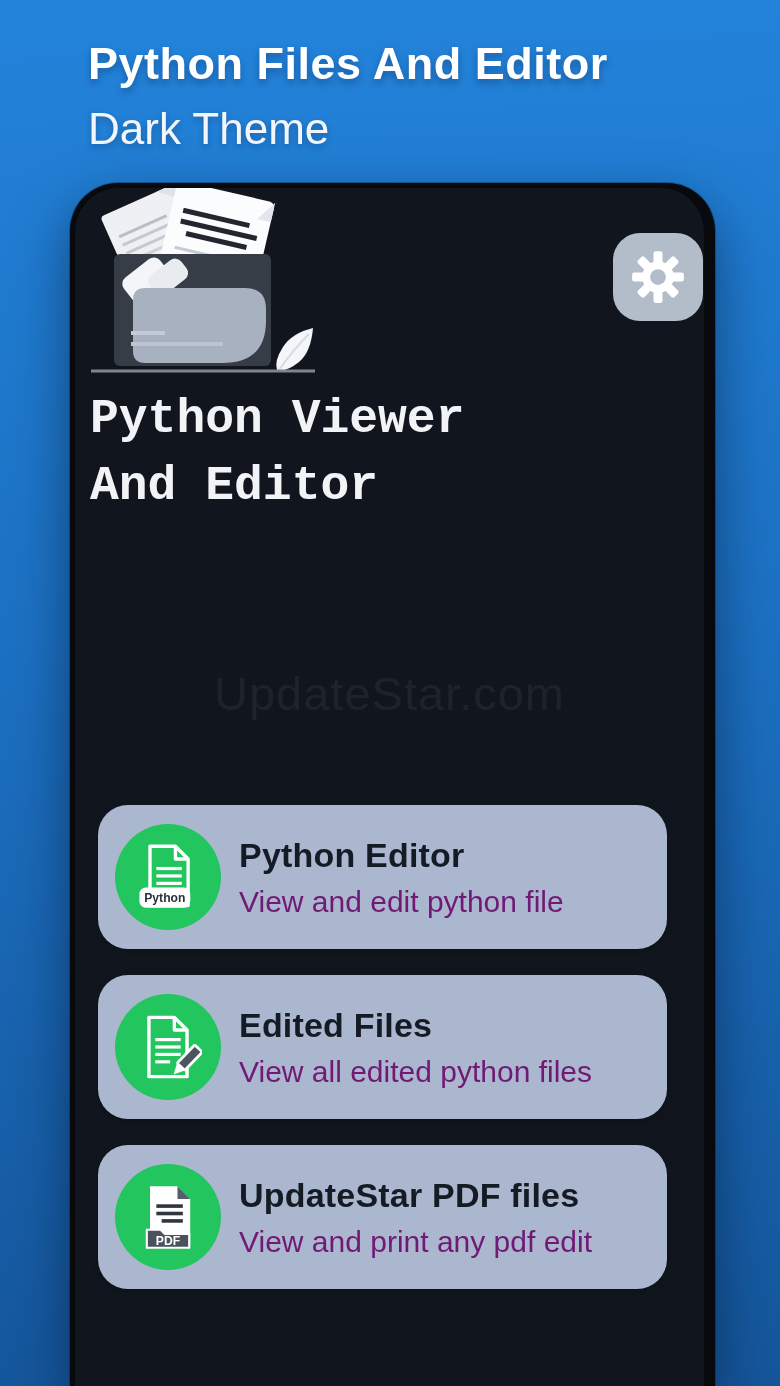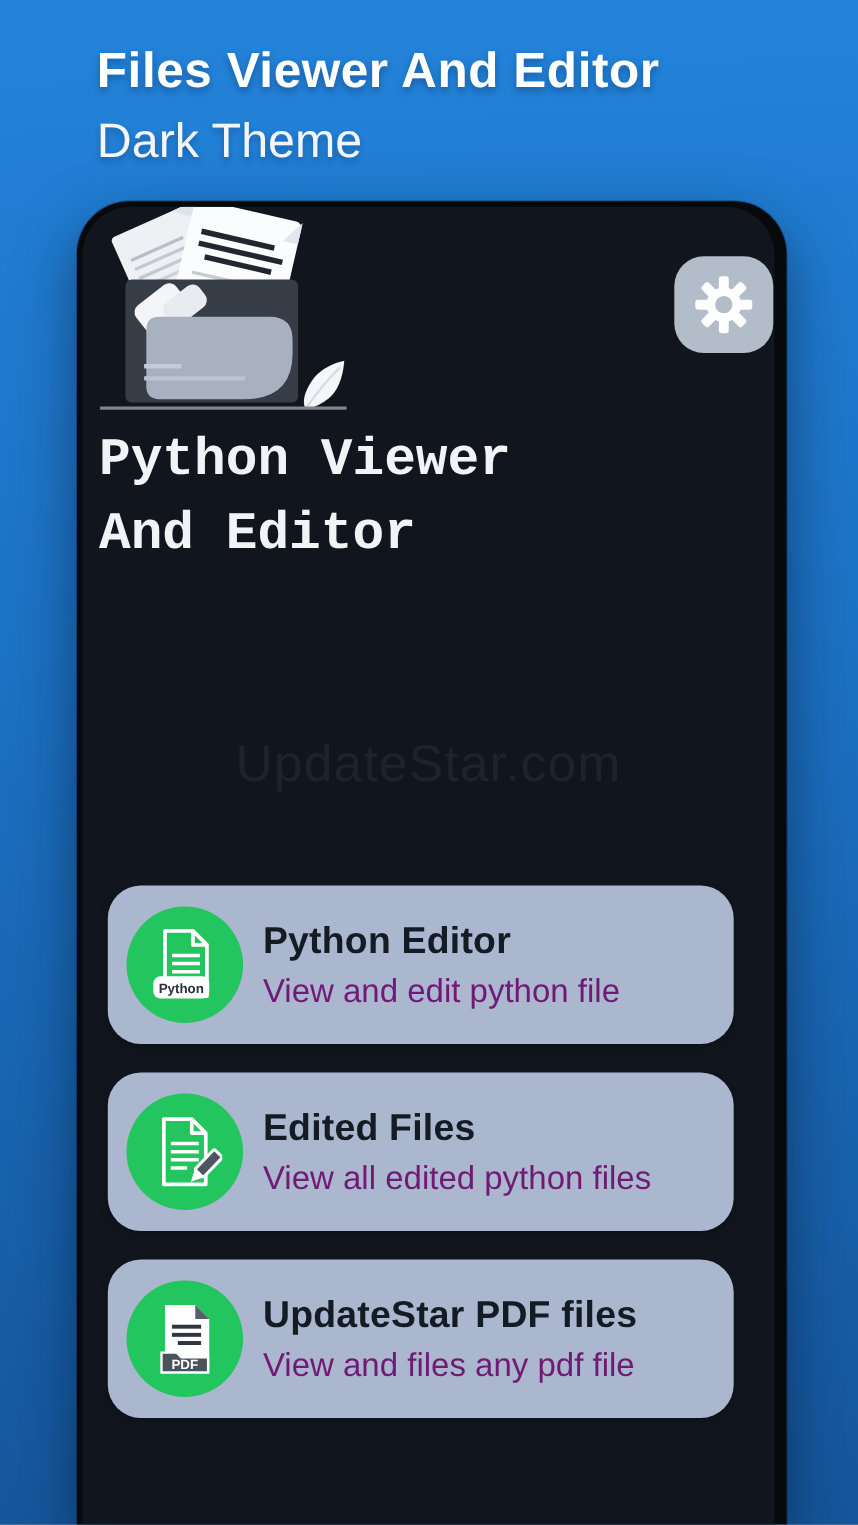--- a/index.html
+++ b/index.html
@@ -54,21 +54,21 @@
   }
   .card-text{margin-left:141px;display:flex;flex-direction:column;gap:10px;}
   .card-title{color:#141b24;font-size:34px;font-weight:700;letter-spacing:.2px;}
   .card-subtitle{color:#701a75;font-size:30px;font-weight:400;}
   svg{display:block;}
 </style>
 </head>
 <body>
 
 <div class="header">
-  <div class="header-title">Files Viewer And Editor</div>
+  <div class="header-title">Python Files And Editor</div>
   <div class="header-subtitle">Dark Theme</div>
 </div>
 
 <div class="phone">
   <div class="screen">
 
     <svg class="logo" viewBox="0 0 240 192" xmlns="http://www.w3.org/2000/svg">
 
       <g transform="rotate(-24 75 60)">
         <rect x="35" y="8" width="82" height="108" rx="4" fill="#eef0f4"></rect>
@@ -182,19 +182,19 @@
             <path d="M41 5 v12 h12 z" fill="#565e69"></path>
             <rect x="21" y="22" width="25" height="3.4" fill="#2f363f"></rect>
             <rect x="21" y="29" width="25" height="3.4" fill="#2f363f"></rect>
             <rect x="26" y="36" width="20" height="3.4" fill="#2f363f"></rect>
             <path d="M12 46 h13 l4 4 h23 v13 h-40 z" fill="#4a525c" stroke="#ffffff" stroke-width="2"></path>
             <text x="32" y="60" text-anchor="middle" font-family="Liberation Sans, sans-serif" font-size="11.5" font-weight="bold" fill="#ffffff">PDF</text>
           </svg>
         </div>
         <div class="card-text">
           <div class="card-title">UpdateStar PDF files</div>
-          <div class="card-subtitle">View and files any pdf file</div>
+          <div class="card-subtitle">View and print any pdf edit</div>
         </div>
       </div>
 
     </div>
   </div>
 </div>
 
 </body></html>

